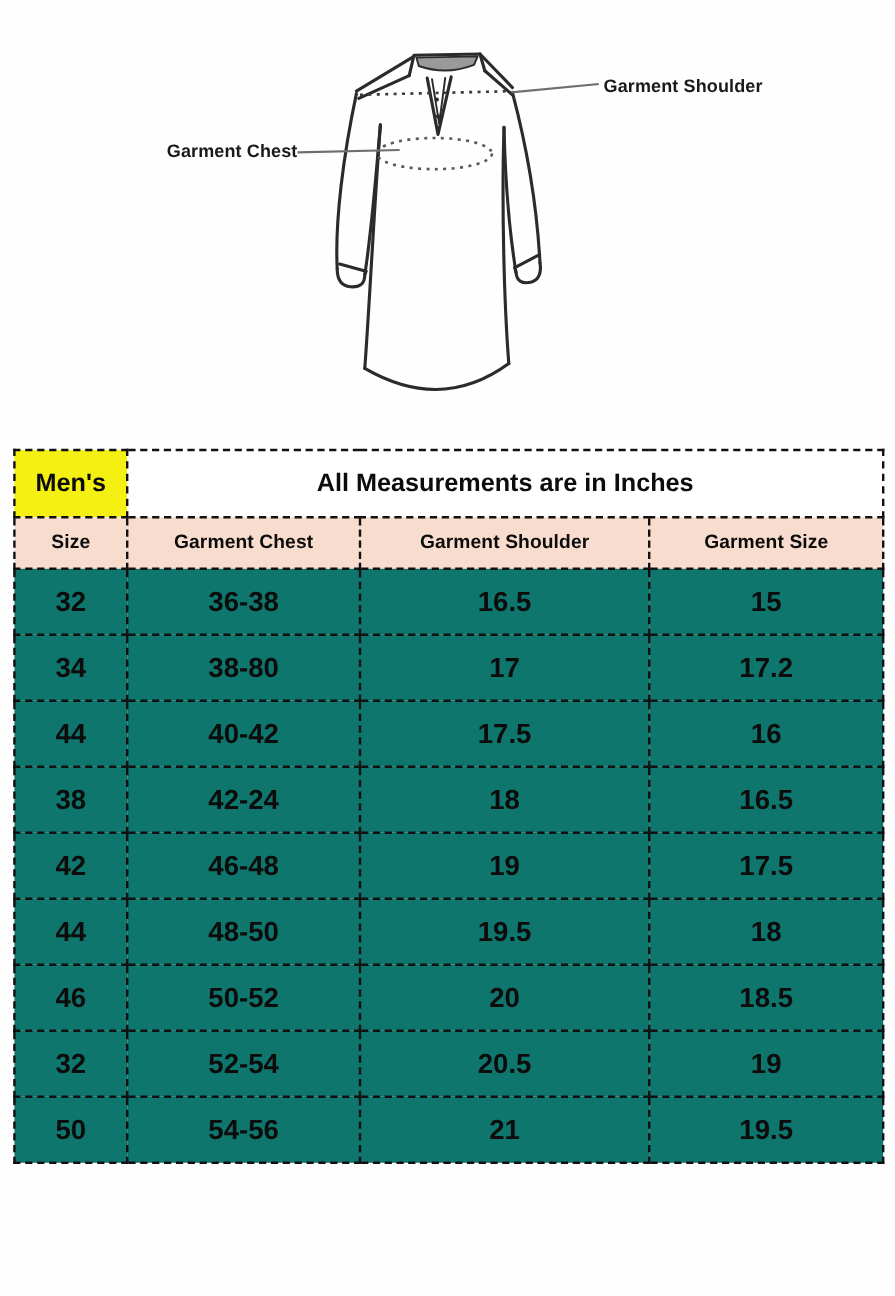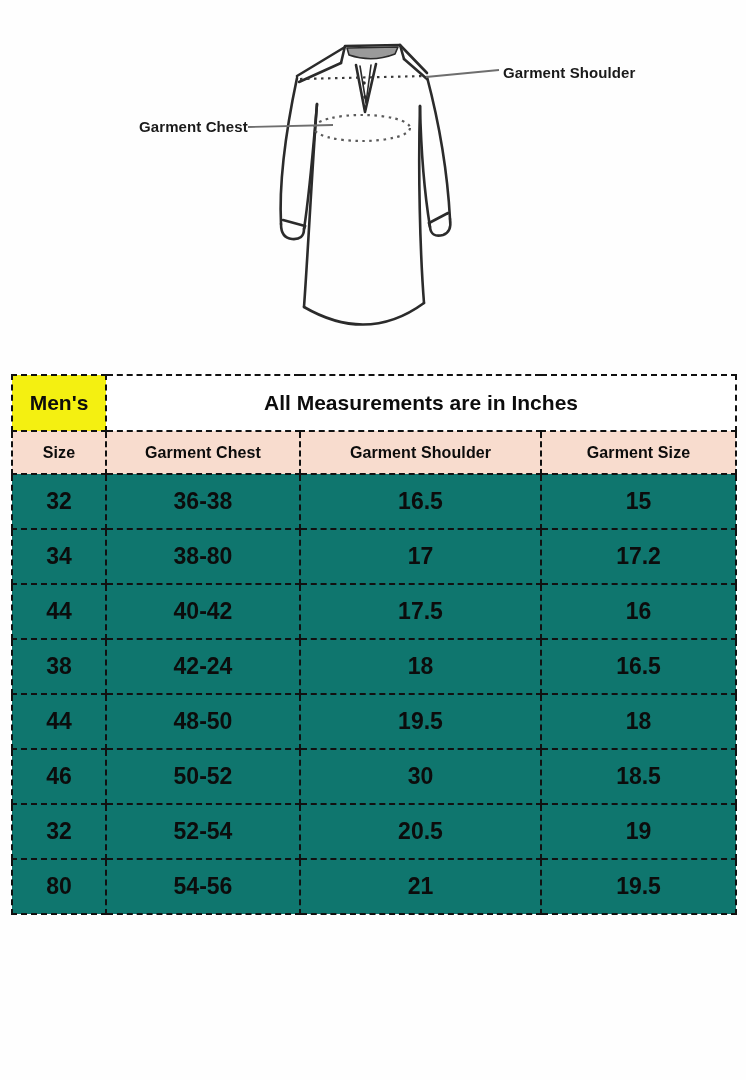--- a/index.html
+++ b/index.html
@@ -149,39 +149,45 @@
           <td>17.5</td>
           <td>16</td>
         </tr>
         <tr>
           <td>38</td>
           <td>42-24</td>
           <td>18</td>
           <td>16.5</td>
         </tr>
         <tr>
+          <td>42</td>
+          <td>46-48</td>
+          <td>19</td>
+          <td>17.5</td>
+        </tr>
+        <tr>
           <td>44</td>
           <td>48-50</td>
           <td>19.5</td>
           <td>18</td>
         </tr>
         <tr>
           <td>46</td>
           <td>50-52</td>
-          <td>30</td>
+          <td>20</td>
           <td>18.5</td>
         </tr>
         <tr>
           <td>32</td>
           <td>52-54</td>
           <td>20.5</td>
           <td>19</td>
         </tr>
         <tr>
-          <td>80</td>
+          <td>50</td>
           <td>54-56</td>
           <td>21</td>
           <td>19.5</td>
         </tr>
       </tbody>
   </table>
 
 </div>
 
 </body></html>

